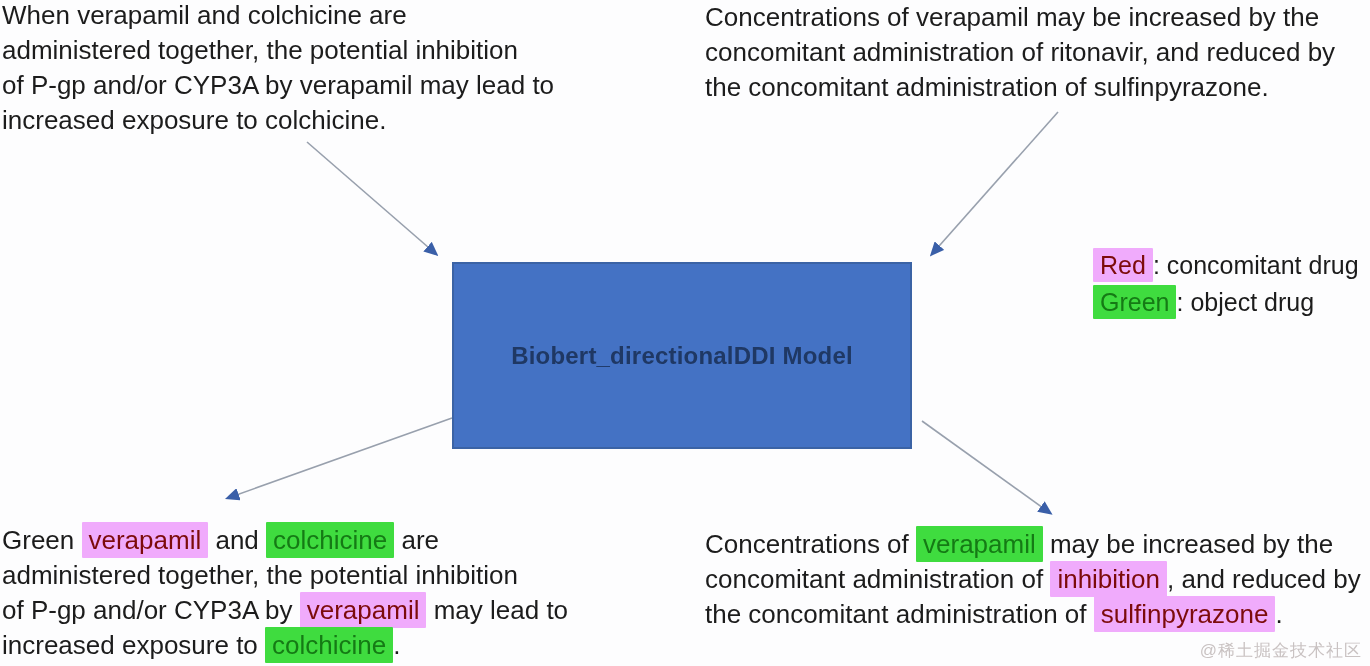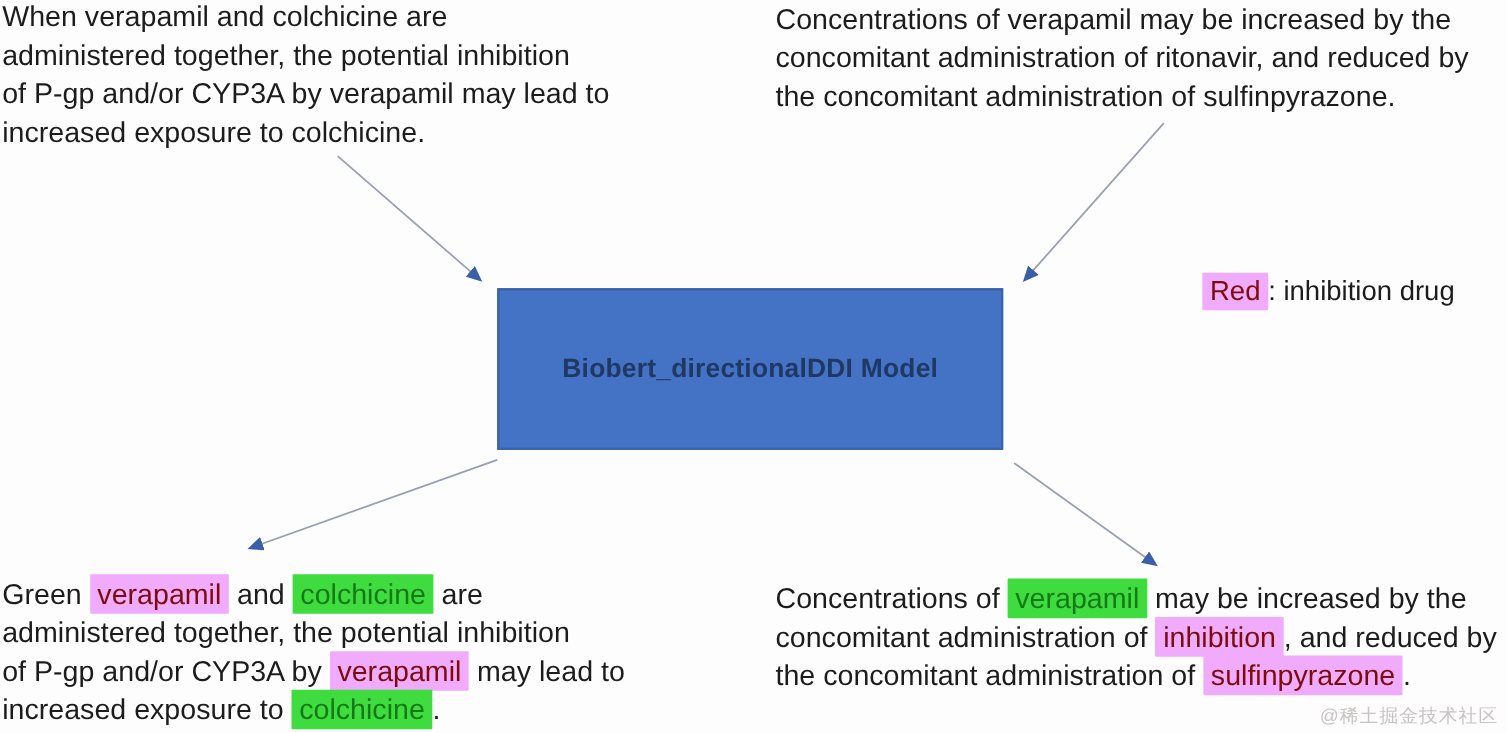--- a/index.html
+++ b/index.html
@@ -22,21 +22,21 @@
     padding: 3px 7px;
     border-radius: 1px;
   }
   .hl-red  { background: #f0abfc; color: #7c0b0b; }
   .hl-green{ background: #3fdc3f; color: #157a15; }
   .legend { position: absolute; left: 1093px; top: 248px; font-size: 25px; line-height: 35px; }
   .legend-row { white-space: pre; margin-bottom: 2px; }
   .model-box {
     position: absolute;
     left: 452px; top: 262px;
-    width: 460px; height: 147px;
+    width: 460px; height: 187px;
     background: #4472c4;
     border: 2px solid #3b63a5;
     display: flex; align-items: center; justify-content: center;
   }
   .model-box .label {
     color: #1f3864;
     font-size: 24px;
     font-weight: 600;
     letter-spacing: 0.2px;
   }
@@ -76,21 +76,22 @@
 
 <div class="text-block" style="left:705px; top:0px;"><span>Concentrations of verapamil may be increased by the
 concomitant administration of ritonavir, and reduced by
 the concomitant administration of sulfinpyrazone.</span></div>
 
 <div class="model-box">
   <span class="label">Biobert_directionalDDI Model</span>
 </div>
 
 <div class="legend">
-  <div class="legend-row"><span class="hl hl-red">Red</span><span>: inhibition drug</span></div>
+  <div class="legend-row"><span class="hl hl-red">Red</span><span>: concomitant drug</span></div>
+  <div class="legend-row"><span class="hl hl-green">Green</span><span>: object drug</span></div>
 </div>
 
 <div class="text-block" style="left:2px; top:523px;"><span>Green </span><span class="hl hl-red">verapamil</span><span> and </span><span class="hl hl-green">colchicine</span><span> are
 administered together, the potential inhibition
 of P-gp and/or CYP3A by </span><span class="hl hl-red">verapamil</span><span> may lead to
 increased exposure to </span><span class="hl hl-green">colchicine</span><span>.</span></div>
 
 <div class="text-block" style="left:705px; top:527px;"><span>Concentrations of </span><span class="hl hl-green">verapamil</span><span> may be increased by the
 concomitant administration of </span><span class="hl hl-red">inhibition</span><span>, and reduced by
 the concomitant administration of </span><span class="hl hl-red">sulfinpyrazone</span><span>.</span></div>

